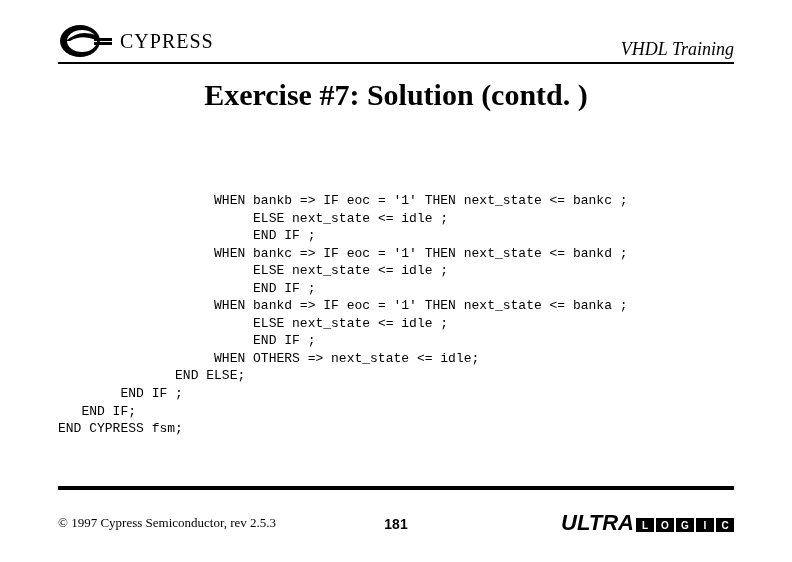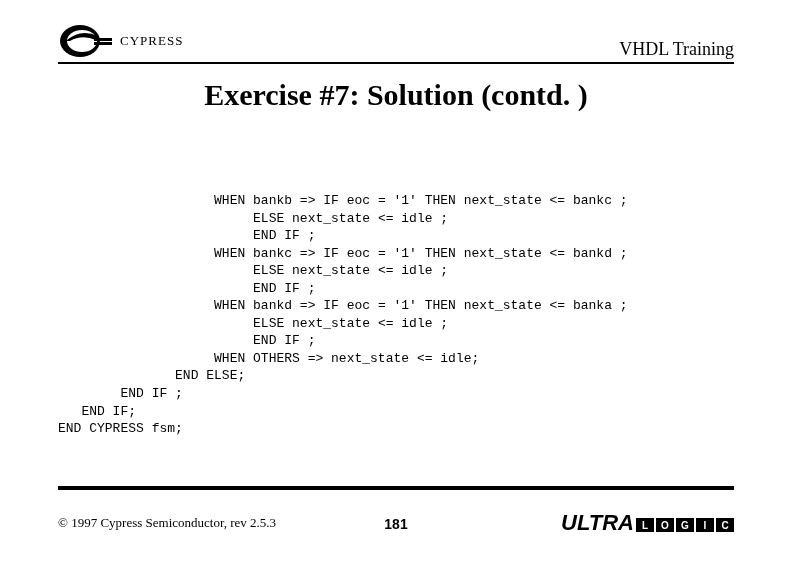--- a/index.html
+++ b/index.html
@@ -25,24 +25,25 @@
   }
   .logo-block {
     display: flex;
     align-items: center;
     gap: 6px;
   }
   .logo-svg { width: 56px; height: 38px; }
   .logo-text {
     font-family: "Times New Roman", serif;
     font-weight: normal;
-    font-size: 13px;
+    font-size: 20px;
     letter-spacing: 1px;
   }
   .header-right {
+    font-style: italic;
     font-size: 18px;
   }
   .title {
     position: absolute;
     top: 78px;
     left: 0;
     right: 0;
     text-align: center;
     font-size: 30px;
     font-weight: bold;

